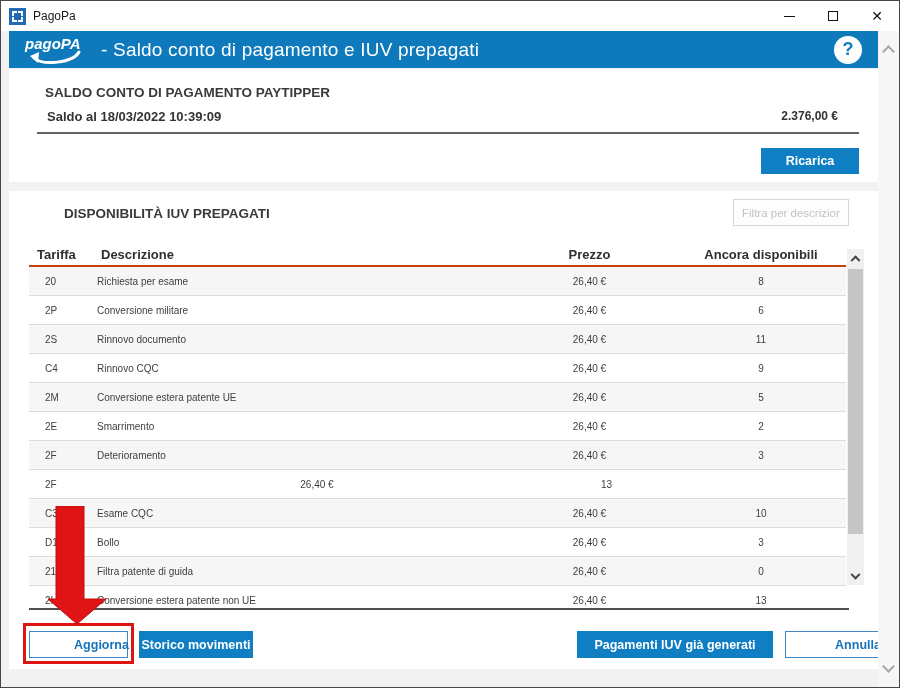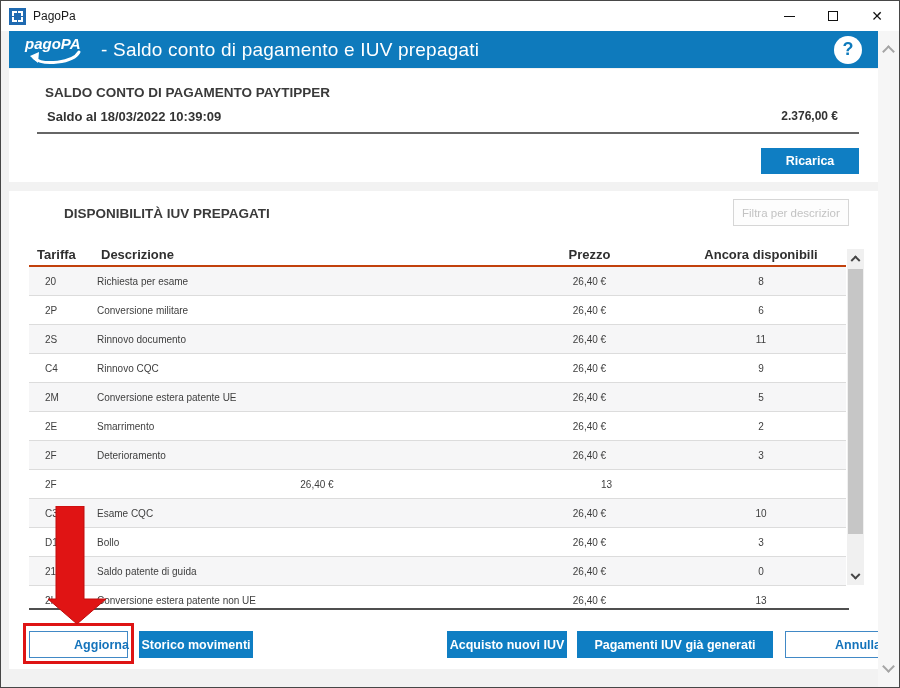--- a/index.html
+++ b/index.html
@@ -246,21 +246,21 @@
                 <div class="cell c4">10</div>
               </div>
               <div class="trow">
                 <div class="cell c1">D1</div>
                 <div class="cell c2">Bollo</div>
                 <div class="cell c3">26,40 €</div>
                 <div class="cell c4">3</div>
               </div>
               <div class="trow alt">
                 <div class="cell c1">21</div>
-                <div class="cell c2">Saldo patente di guida</div>
+                <div class="cell c2">Filtra patente di guida</div>
                 <div class="cell c3">26,40 €</div>
                 <div class="cell c4">0</div>
               </div>
               <div class="trow">
                 <div class="cell c1">2I</div>
                 <div class="cell c2">Conversione estera patente non UE</div>
                 <div class="cell c3">26,40 €</div>
                 <div class="cell c4">13</div>
               </div>
             </div>
@@ -272,21 +272,20 @@
               <span class="chev-dark up"></span>
             </div>
           <div class="thumb"></div>
           <div class="arrowbox bottom">
               <span class="chev-dark down"></span>
             </div>
         </div>
 
         <button class="btn-white btn-aggiorna">Aggiorna</button>
         <button class="btn-blue btn-storico">Storico movimenti</button>
-        <button class="btn-blue btn-acquisto">Acquisto nuovi IUV</button>
         <button class="btn-blue btn-pagamenti">Pagamenti IUV già generati</button>
         <button class="btn-white btn-annulla">Annulla</button>
 
         <div class="red-box"></div>
       </div>
 
     </div>
 
     <div class="vscroll">
       <span class="chev up"></span>

